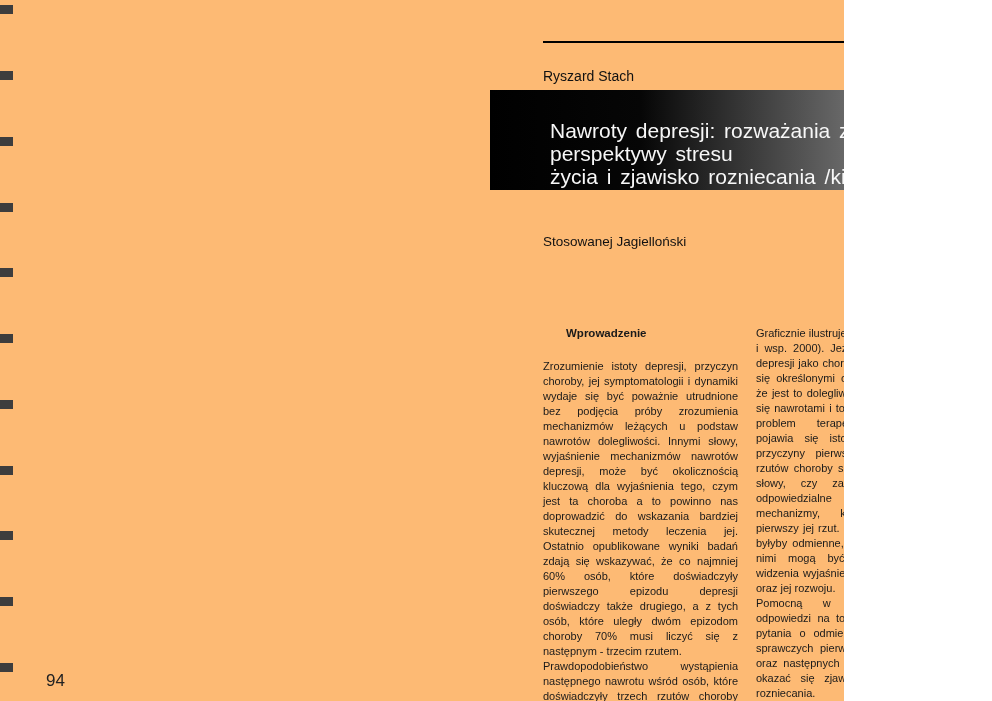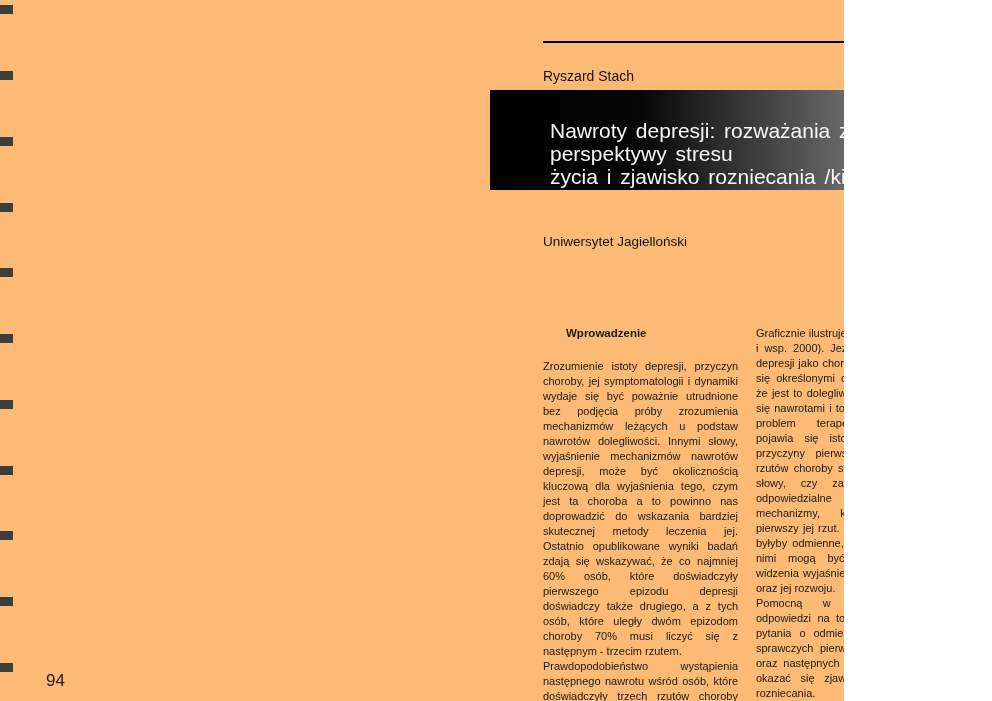--- a/index.html
+++ b/index.html
@@ -113,21 +113,21 @@
 
   <div class="banner" style="background: linear-gradient(90deg, rgb(0, 0, 0) 0%, rgb(6, 6, 6) 30%, rgb(112, 112, 112) 74%, rgb(236, 236, 236) 100%);">
     <div class="banner-title">
       <div>Nawroty depresji: rozważania z perspektywy stresu</div>
       <div>życia i zjawisko rozniecania /kindling/.</div>
     </div>
   </div>
 
 
   <div class="affiliation">
-    <div>Uniwersytet Jagielloński</div>
+    <div>Stosowanej Jagielloński</div>
   </div>
 
   <div class="columns">
     <div class="col">
       <div class="section-title">Wprowadzenie</div>
       <p>Zrozumienie istoty depresji, przyczyn choroby, jej symptomatologii i dynamiki wydaje się być poważnie utrudnione bez podjęcia próby zrozumienia mechanizmów leżących u podstaw nawrotów dolegliwości. Innymi słowy, wyjaśnienie mechanizmów nawrotów depresji, może być okolicznością kluczową dla wyjaśnienia tego, czym jest ta choroba a to powinno nas doprowadzić do wskazania bardziej skutecznej metody leczenia jej. Ostatnio opublikowane wyniki badań zdają się wskazywać, że co najmniej 60% osób, które doświadczyły pierwszego epizodu depresji doświadczy także drugiego, a z tych osób, które uległy dwóm epizodom choroby 70% musi liczyć się z następnym - trzecim rzutem.</p>
       <p>Prawdopodobieństwo wystąpienia następnego nawrotu wśród osób, które doświadczyły trzech rzutów choroby wynosi już 90%.</p>
     </div>
     <div class="col">
       <p>Graficznie ilustruje to rycina 1 (Solomon i wsp. 2000). Jeżeli do rozpatrywania depresji jako choroby charakteryzującej się określonymi objawami dodamy to, że jest to dolegliwość charakteryzująca się nawrotami i to one stanowią istotny problem terapeutyczny wówczas pojawia się istotne pytanie - czy przyczyny pierwszego i następnych rzutów choroby są takie same. Innymi słowy, czy za nawroty depresji odpowiedzialne są te same mechanizmy, które spowodowały pierwszy jej rzut. Jeżeli mechanizmy te byłyby odmienne, to różnice pomiędzy nimi mogą być istotne z punktu widzenia wyjaśnienia przyczyn choroby oraz jej rozwoju.</p>

